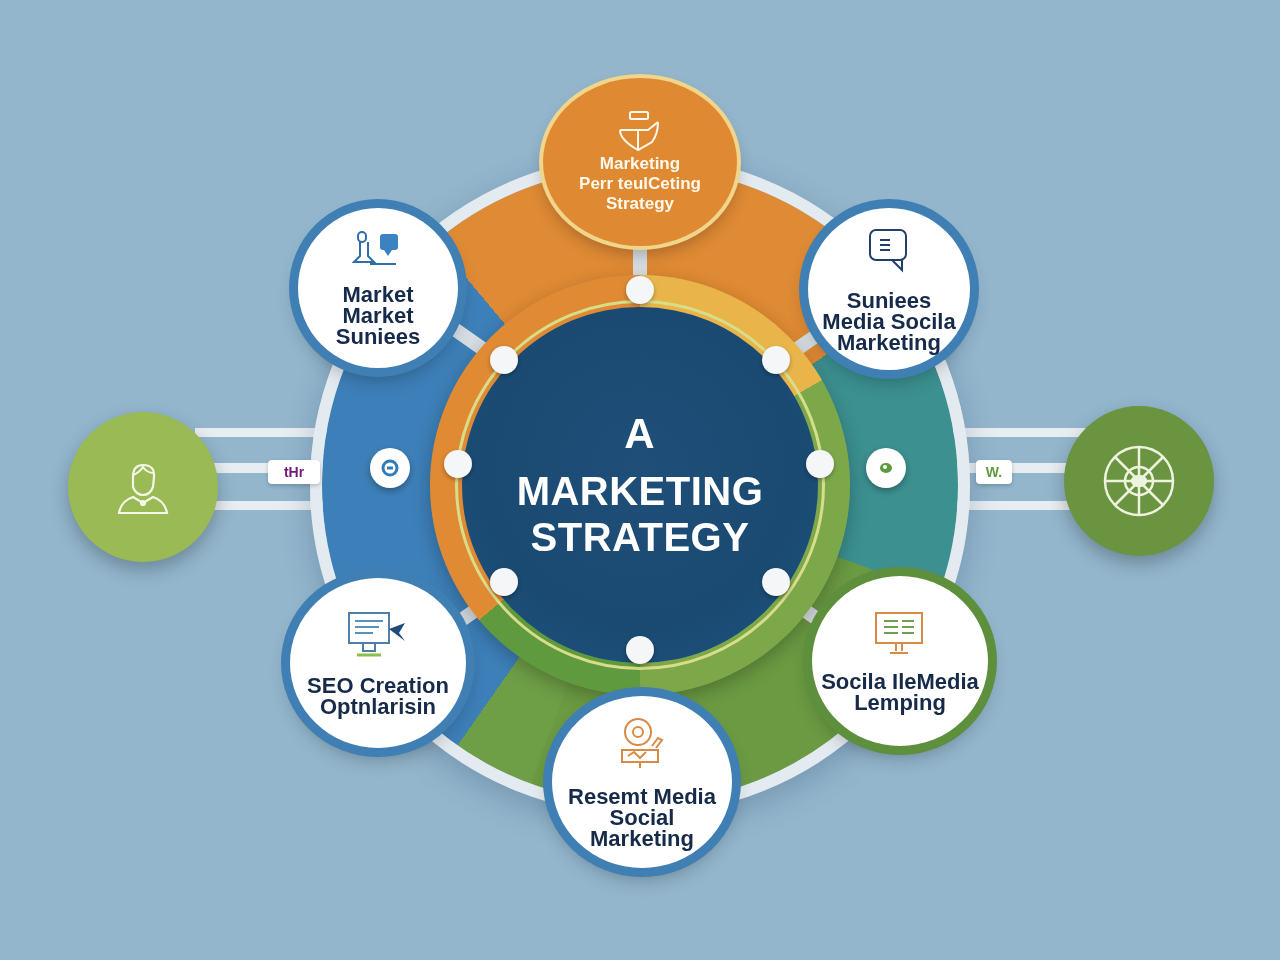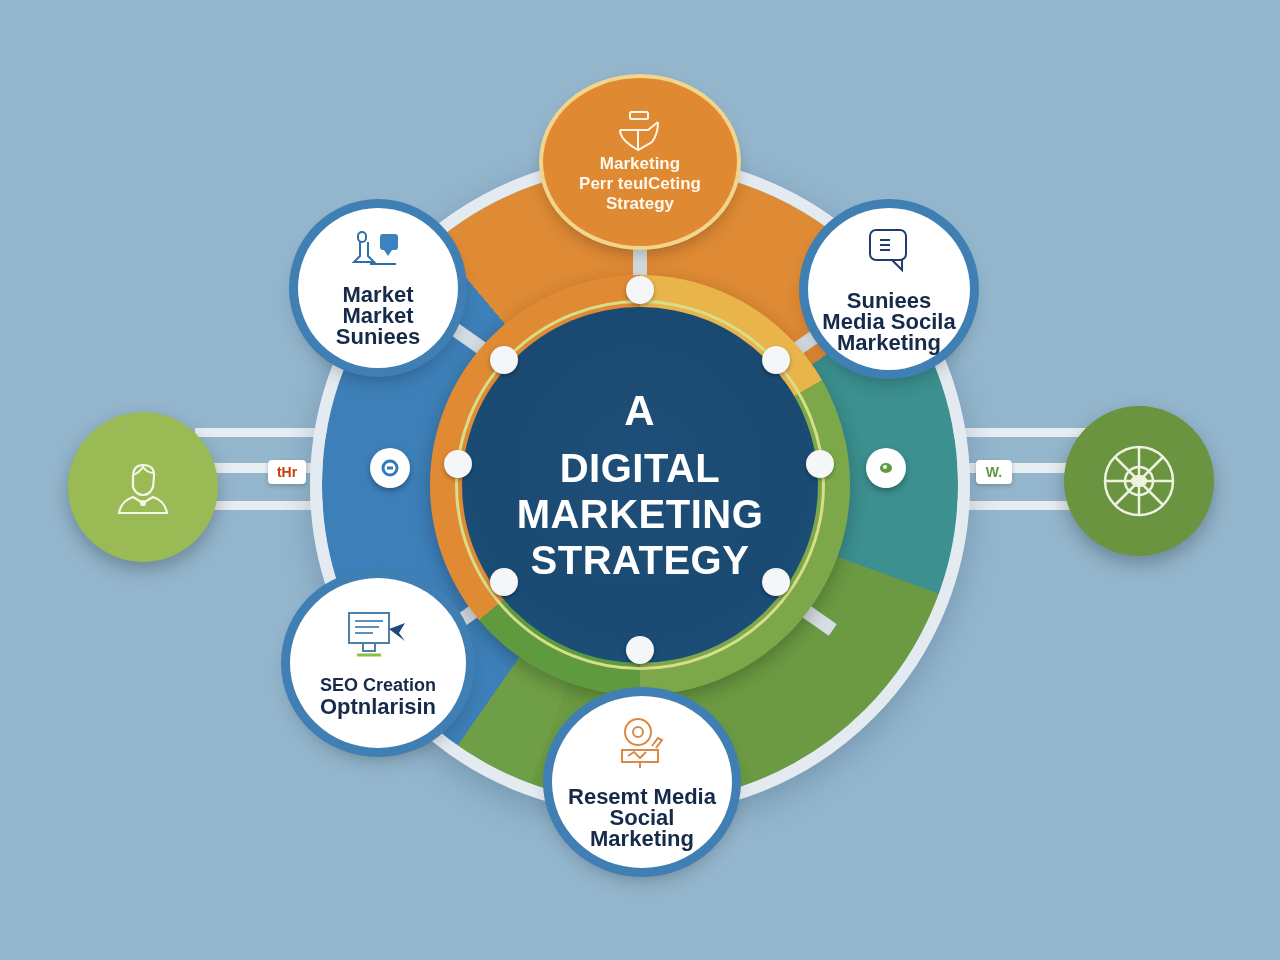--- a/index.html
+++ b/index.html
@@ -95,41 +95,40 @@
   <div class="spoke" style="left:633px; top:650px; width:14px; height:60px;"></div>
   <div class="spoke" style="left:440px; top:340px; width:80px; height:14px; transform:rotate(35deg);"></div>
   <div class="spoke" style="left:760px; top:340px; width:80px; height:14px; transform:rotate(-35deg);"></div>
   <div class="spoke" style="left:440px; top:600px; width:80px; height:14px; transform:rotate(-35deg);"></div>
   <div class="spoke" style="left:760px; top:600px; width:80px; height:14px; transform:rotate(35deg);"></div>
 
   <div class="inner-ring"></div>
   <div class="inner-band"></div>
   <div class="core">
     <div class="l1">A</div>
-    <div class="l2">DIGITAL</div>
     <div class="l2">MARKETING</div>
     <div class="l2">STRATEGY</div>
   </div>
 
   <div class="node-dot" style="left:626px; top:276px;"></div>
   <div class="node-dot" style="left:626px; top:636px;"></div>
   <div class="node-dot" style="left:444px; top:450px;"></div>
   <div class="node-dot" style="left:806px; top:450px;"></div>
   <div class="node-dot" style="left:490px; top:346px;"></div>
   <div class="node-dot" style="left:762px; top:346px;"></div>
   <div class="node-dot" style="left:490px; top:568px;"></div>
   <div class="node-dot" style="left:762px; top:568px;"></div>
 
   <div class="knob" style="left:370px; top:448px;">
     <svg width="18" height="18" viewBox="0 0 18 18">
         <circle cx="9" cy="9" r="7" fill="none" stroke="#2f7bbd" stroke-width="3"></circle>
         <rect x="6" y="7.5" width="6" height="3" fill="#2f7bbd"></rect>
       </svg>
   </div>
-  <div class="pill" style="left:268px; top:460px; width:38px; height:24px; color:#c2410c;">
+  <div class="pill" style="left:268px; top:460px; width:52px; height:24px; color:#701a75;">
     <span>tHr</span>
   </div>
   <div class="side-circle" style="left:68px; top:412px; width:150px; height:150px; background:#99ba55;">
     <svg width="64" height="64" viewBox="0 0 64 64" fill="none" stroke="#f5f7e8" stroke-width="2.2">
       <path d="M22 22 q0-12 10-12 q12 0 11 12 l-1 10 q-3 8 -10 8 q-7 0 -10-8 z"></path>
       <path d="M22 20 q6 -2 10 -8 q4 6 11 6"></path>
       <path d="M8 58 q2 -12 14 -16 l10 6 l10 -6 q12 4 14 16 z"></path>
       <circle cx="32" cy="48" r="2"></circle>
     </svg>
   </div>
@@ -192,24 +191,33 @@
   </div>
 
   <div class="bubble" style="left:290px; top:578px; width:176px; height:170px;">
     <svg width="70" height="52" viewBox="0 0 70 52" fill="none">
       <rect x="6" y="4" width="40" height="30" stroke="#4e7fa8" stroke-width="2"></rect>
       <path d="M12 12 h28 M12 18 h24 M12 24 h18" stroke="#5b91b8" stroke-width="2"></path>
       <path d="M20 34 v8 h12 v-8" stroke="#4e7fa8" stroke-width="2"></path>
       <line x1="14" y1="46" x2="38" y2="46" stroke="#8cbf4a" stroke-width="3"></line>
       <path d="M46 20 l16 -6 l-6 10 l6 8 z" fill="#1f4a7a"></path>
     </svg>
-    <div class="lbl" style="font-size:18px;">SEO Creation</div>
+    <div class="lbl" style="font-size:22px;">SEO Creation</div>
     <div class="lbl">Optnlarisin</div>
   </div>
 
+  <div class="bubble" style="left:812px; top:576px; width:176px; height:170px; box-shadow:0 0 0 9px #5d8f3c, 0 10px 20px rgba(0,0,0,0.3);">
+    <svg width="56" height="48" viewBox="0 0 56 48" fill="none">
+      <rect x="4" y="4" width="46" height="30" stroke="#d98a45" stroke-width="2"></rect>
+      <path d="M12 12 h14 M30 12 h12 M12 18 h14 M30 18 h12 M12 24 h14 M30 24 h12" stroke="#6fa04a" stroke-width="2"></path>
+      <path d="M24 34 v8 M30 34 v8 M18 44 h18" stroke="#d98a45" stroke-width="2"></path>
+    </svg>
+    <div class="lbl">Socila IleMedia</div>
+    <div class="lbl">Lemping</div>
+  </div>
 
   <div class="bubble" style="left:552px; top:696px; width:180px; height:172px;">
     <svg width="60" height="56" viewBox="0 0 60 56" fill="none" stroke="#d98a45" stroke-width="2">
       <circle cx="26" cy="16" r="13"></circle>
       <circle cx="26" cy="16" r="5"></circle>
       <path d="M10 34 h36 v12 h-36 z"></path>
       <path d="M16 40 l6 -4 l6 6 l6 -6"></path>
       <path d="M40 30 l6 -8 l4 2 l-6 8"></path>
       <line x1="28" y1="46" x2="28" y2="52"></line>
     </svg>

